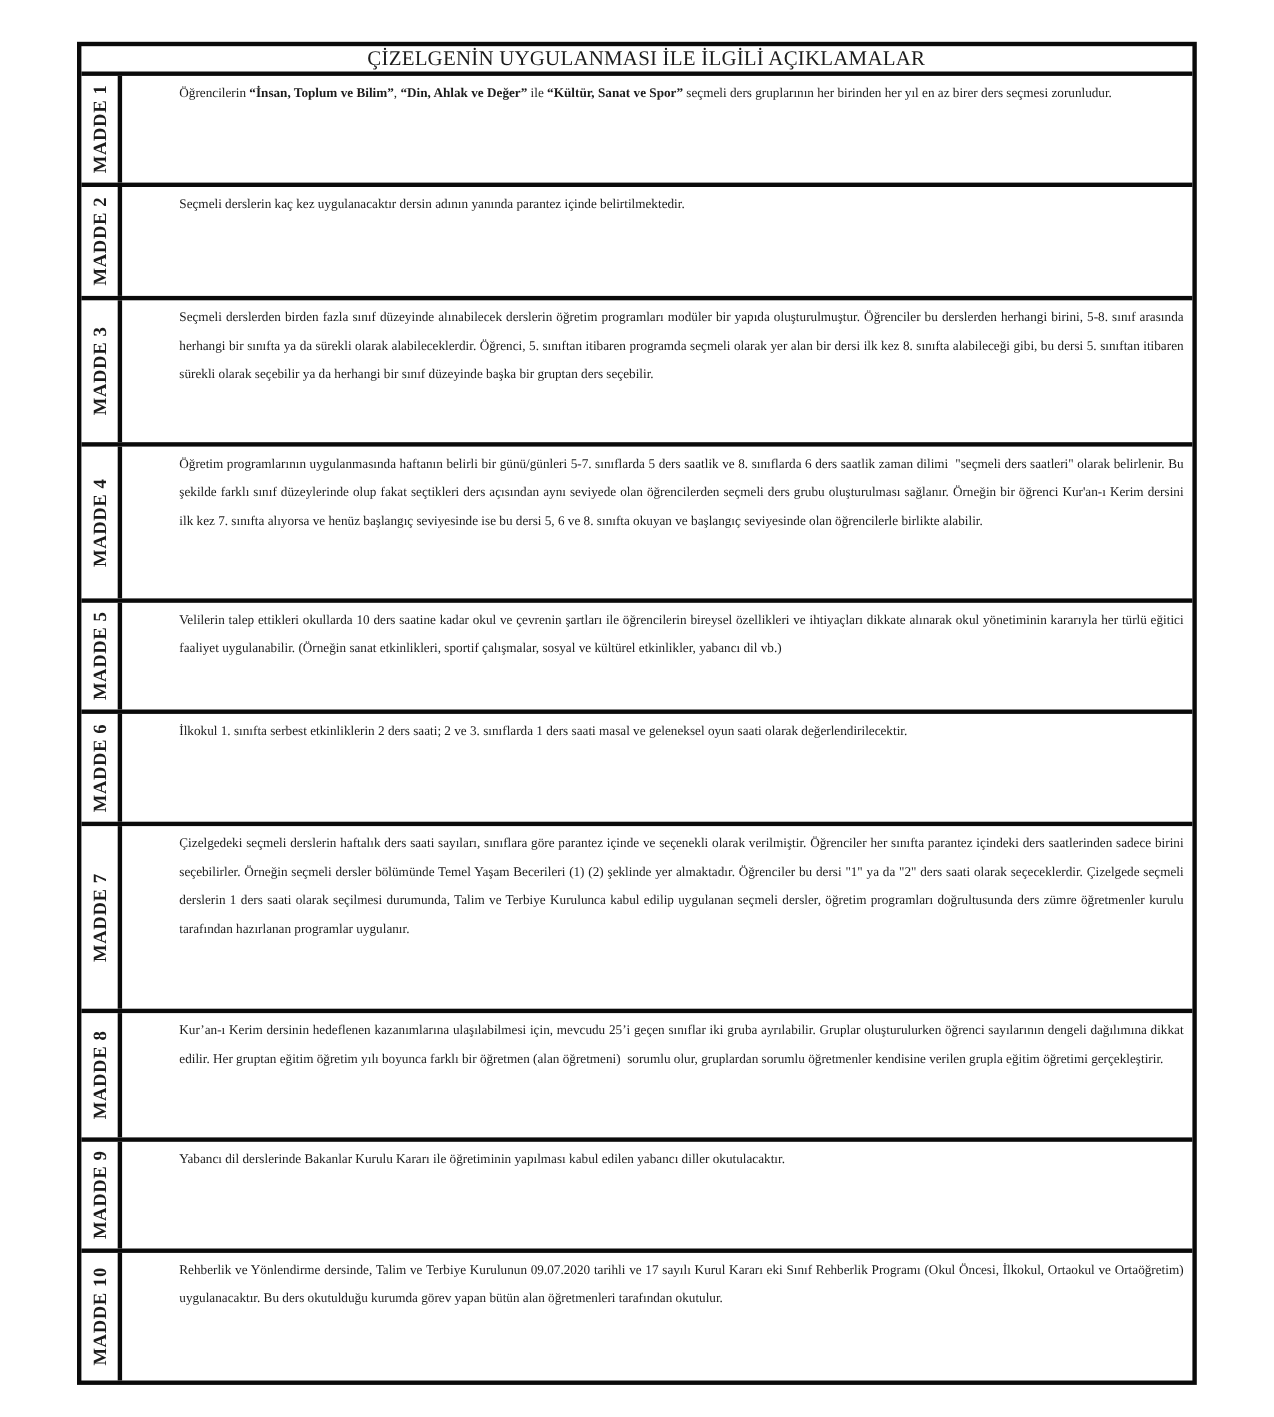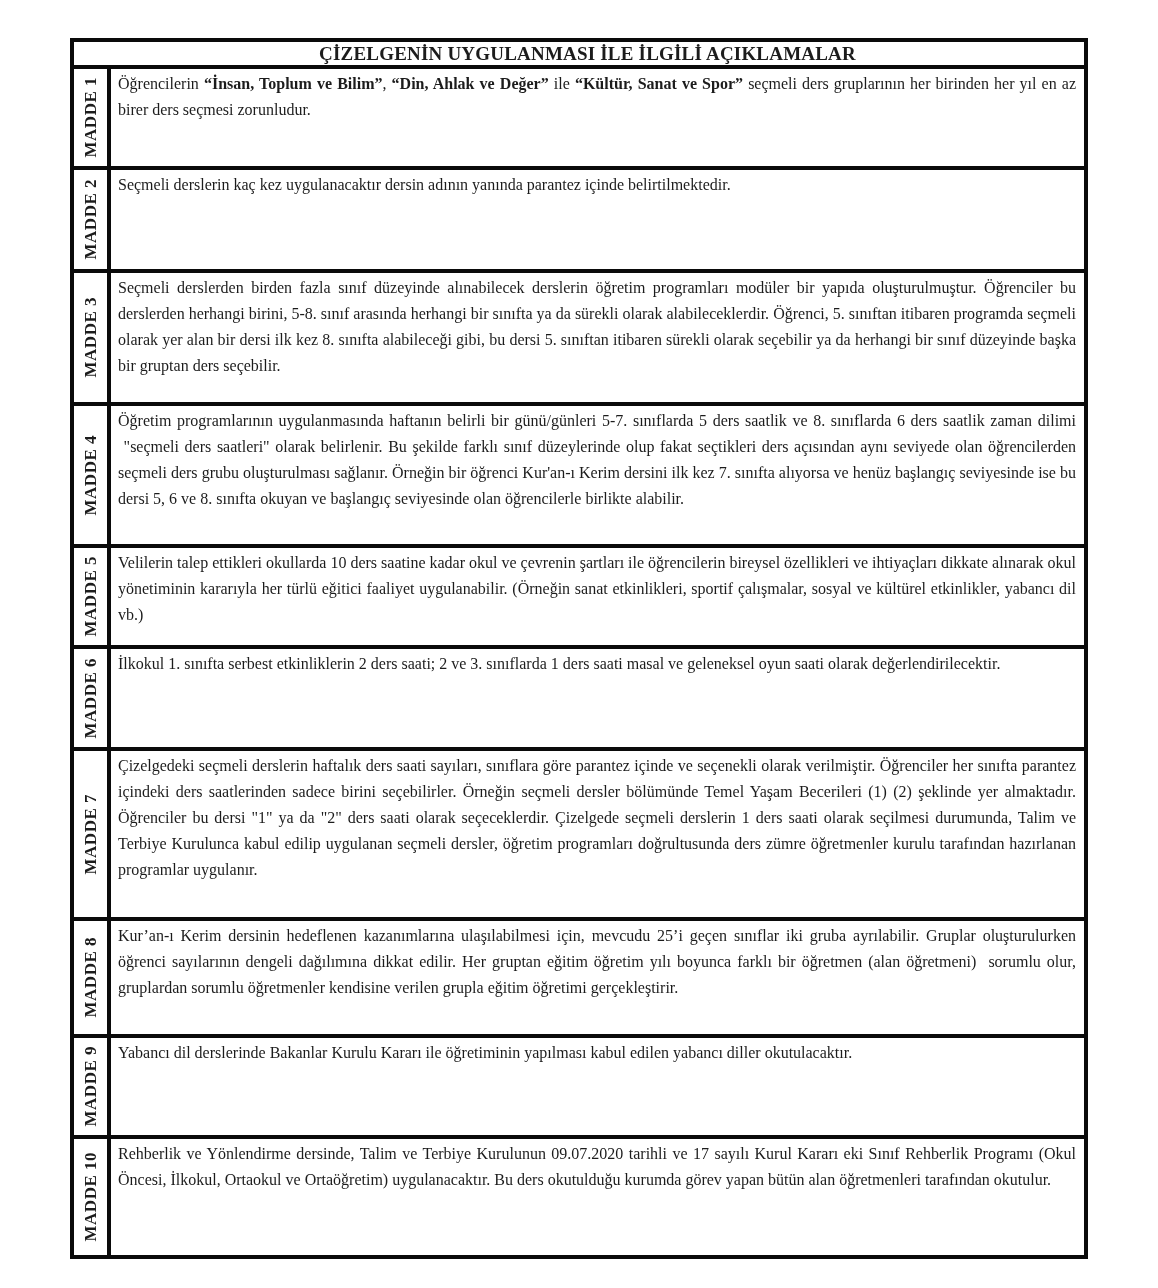--- a/index.html
+++ b/index.html
@@ -20,21 +20,21 @@
     border: 4px solid #0a0a0a;
     background: #ffffff;
   }
   .title-row {
     box-sizing: border-box;
     min-height: 27px;
     border-bottom: 4px solid #0a0a0a;
     display: flex;
     align-items: center;
     justify-content: center;
-    font-weight: bold;
+    font-weight: normal;
     font-size: 19px;
     letter-spacing: 0.2px;
     padding-left: 17px;
   }
   .row {
     display: flex;
     border-bottom: 4px solid #0a0a0a;
     box-sizing: border-box;
   }
   .row:last-child { border-bottom: none; }
@@ -52,23 +52,24 @@
     transform: rotate(180deg);
     font-weight: bold;
     font-size: 17px;
     white-space: nowrap;
     letter-spacing: 0.5px;
   }
   .content-cell {
     flex: 1;
     box-sizing: border-box;
     padding: 2px 8px 2px 7px;
-    font-size: 16px;
+    font-size: 12px;
     line-height: 26px;
     text-align: justify;
+    margin-left: 45px;
   }
   .content-cell b { font-weight: bold; }
   
   .r1  { min-height: 101px; }
   .r2  { min-height: 103px; }
   .r3  { min-height: 133px; }
   .r4  { min-height: 142px; }
   .r5  { min-height: 101px; }
   .r6  { min-height: 102px; }
   .r7  { min-height: 170px; }

